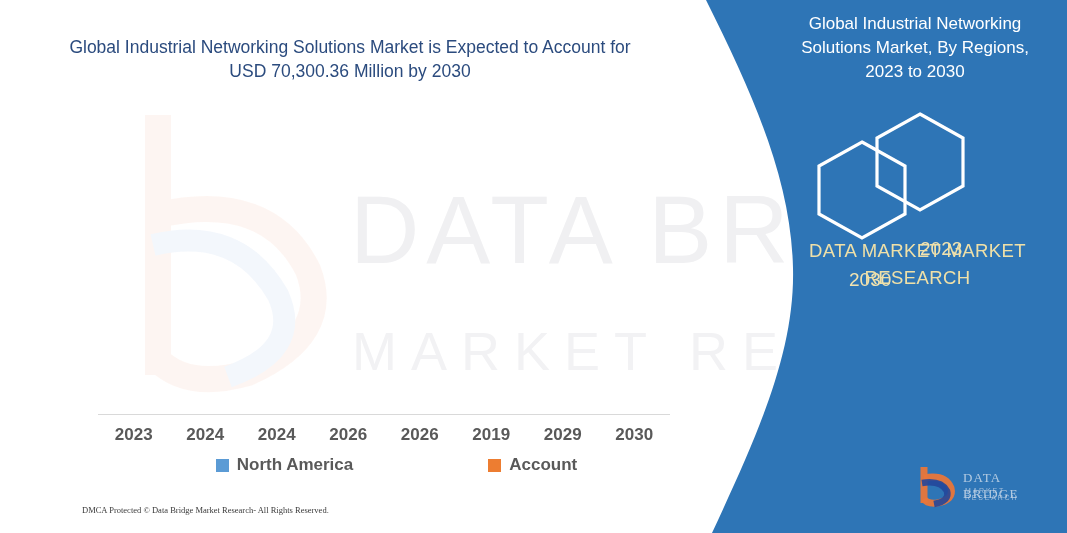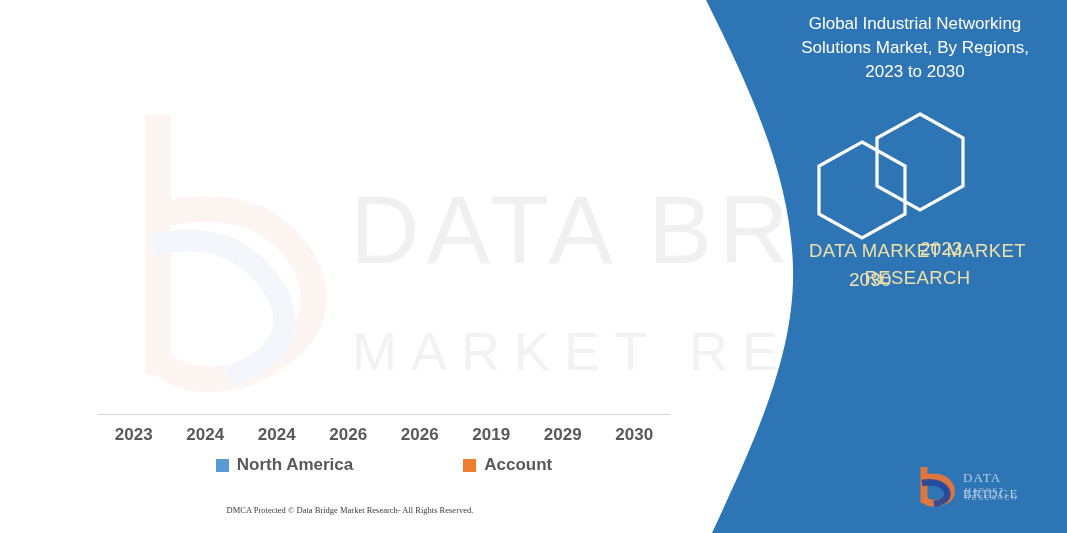--- a/index.html
+++ b/index.html
@@ -149,40 +149,41 @@
     top: 455px;
     width: 572px;
     display: flex;
     justify-content: center;
     gap: 110px;
   }
   .legend-item {
     display: flex;
     align-items: center;
     gap: 8px;
+    margin-left: 25px;
   }
   .legend-swatch {
     width: 13px;
     height: 13px;
     display: inline-block;
   }
   .legend-label {
     font-size: 17px;
     font-weight: bold;
     color: #595959;
     font-family: "Liberation Sans", sans-serif;
   }
 
   .footer {
     position: absolute;
     left: 0;
     top: 505px;
     width: 700px;
     display: flex;
-    justify-content: center;
+    justify-content: flex-start;
     padding: 0 82px 0 82px;
     box-sizing: border-box;
   }
   .footer span {
     font-size: 8.5px;
     color: #3a3a3a;
     font-family: "Liberation Serif", serif;
     white-space: nowrap;
   }
 
@@ -312,20 +313,21 @@
         <path d="M9 16 Q30 12 36 26 Q39 38 22 41 Q12 42 9 37" stroke="#E8763A" stroke-width="7" fill="none" opacity="0.95"></path>
         <path d="M7 21 Q26 18 32 29 Q35 39 19 42" stroke="#23479a" stroke-width="6.5" fill="none" opacity="0.9"></path>
       </svg>
       <div class="logo-text-main">DATA BRIDGE</div>
       <div class="logo-text-sub">MARKET RESEARCH</div>
     </div>
   </div>
 
   <div class="left-panel">
 
+    <div class="chart-title">Global Industrial Networking Solutions Market is Expected to Account for USD 70,300.36 Million by 2030</div>
 
     <div class="plot">
       <div class="bars" id="bars">
           <div class="bar-slot">
             <div class="bar">
               <div class="seg" title="Series 5 2023" style="background: rgb(68, 114, 196); height: 3.71622%;"></div>
               <div class="seg" title="Series 4 2023" style="background: rgb(255, 192, 0); height: 4.39189%;"></div>
               <div class="seg" title="Series 3 2023" style="background: rgb(165, 165, 165); height: 4.39189%;"></div>
               <div class="seg" title="Europe 2023" style="background: rgb(237, 125, 49); height: 4.39189%;"></div>
               <div class="seg" title="North America 2023" style="background: rgb(91, 155, 213); height: 4.39189%;"></div>

